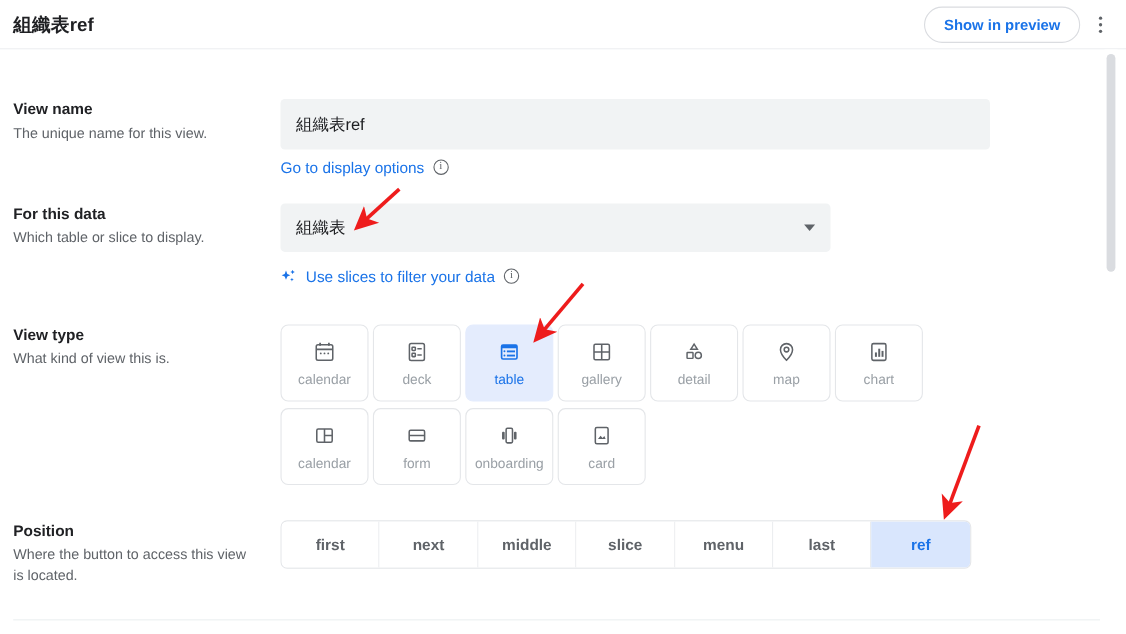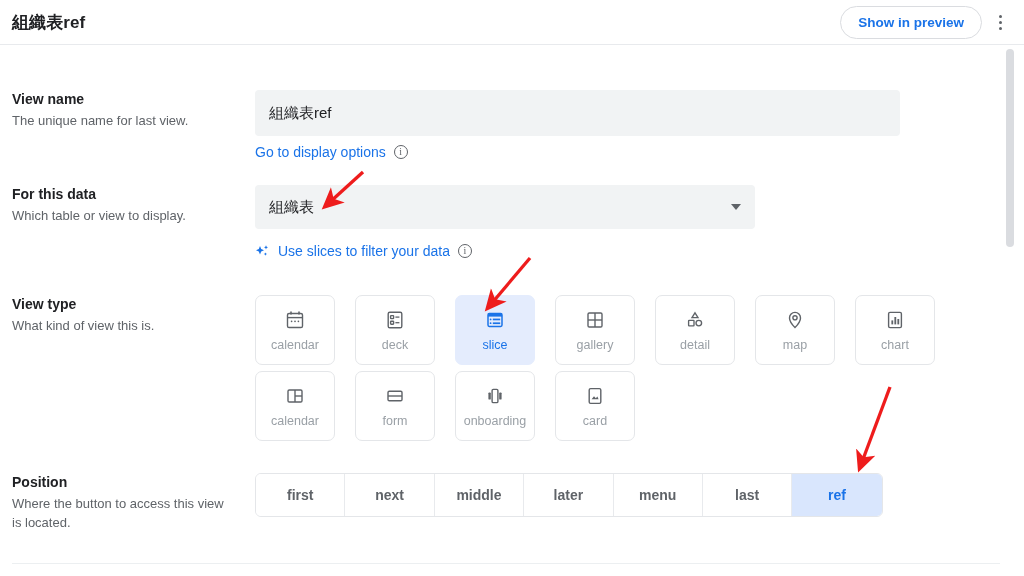--- a/index.html
+++ b/index.html
@@ -104,21 +104,21 @@
   }
   .select-arrow {
     margin-left: auto;
     width: 0; height: 0;
     border-left: 5px solid transparent;
     border-right: 5px solid transparent;
     border-top: 6px solid #5f6368;
   }
 
   
-  .tiles { display: flex; gap: 20px; text-align: center; }
+  .tiles { display: flex; gap: 4px; text-align: center; }
   .tile {
     width: 80px; height: 70px;
     border: 1px solid #e4e6e9; border-radius: 7px;
     background: #fff;
     display: flex; flex-direction: column;
     align-items: center; justify-content: center; gap: 7px;
     cursor: pointer;
   }
   .tile .tname { font-size: 12.5px; color: #9aa0a6; }
   .tile.selected { background: #e4ecfd; border-color: #e4ecfd; }
@@ -164,35 +164,35 @@
           <i></i>
       </div>
     </div>
   </div>
 
   <div class="content">
 
     <div class="row" style="top:45px;">
       <div class="label-col">
         <div class="label-title">View name</div>
-        <div class="label-desc">The unique name for last view.</div>
+        <div class="label-desc">The unique name for this view.</div>
       </div>
       <div class="field-col">
         <div class="text-input">組織表ref</div>
         <div class="sublink">
           <span class="txt">Go to display options</span>
           <span class="info-ic">i</span>
         </div>
       </div>
     </div>
 
     <div class="row" style="top:140px;">
       <div class="label-col">
         <div class="label-title">For this data</div>
-        <div class="label-desc">Which table or view to display.</div>
+        <div class="label-desc">Which table or slice to display.</div>
       </div>
       <div class="field-col">
         <div class="select-box">
           <span>組織表</span>
           <span class="select-arrow"></span>
         </div>
         <div class="sublink" style="margin-top:14px;">
           <span class="sparkle">
             <svg width="15" height="15" viewBox="0 0 15 15">
               <path d="M5 2 L6.2 5 L9 6.2 L6.2 7.4 L5 10.4 L3.8 7.4 L1 6.2 L3.8 5 Z" fill="#1a73e8"></path>
@@ -248,21 +248,21 @@
             <span>
               <svg width="22" height="22" viewBox="0 0 22 22" fill="none" stroke="#1a73e8" stroke-width="1.5">
                 <rect x="4" y="4.6" width="14" height="12.8" rx="1.3"></rect>
                 <rect x="4" y="4.6" width="14" height="3" fill="#1a73e8" stroke="none"></rect>
                 <circle cx="6.6" cy="10.4" r=".9" fill="#1a73e8" stroke="none"></circle>
                 <circle cx="6.6" cy="14.2" r=".9" fill="#1a73e8" stroke="none"></circle>
                 <rect x="8.8" y="9.6" width="7.4" height="1.7" fill="#1a73e8" stroke="none"></rect>
                 <rect x="8.8" y="13.4" width="7.4" height="1.7" fill="#1a73e8" stroke="none"></rect>
               </svg>
             </span>
-            <span class="tname">slice</span>
+            <span class="tname">table</span>
           </div>
 
           <div class="tile">
             <span>
               <svg width="22" height="22" viewBox="0 0 22 22" fill="none" stroke="#5f6368" stroke-width="1.4">
                 <rect x="4" y="4" width="14" height="14" rx="1.3"></rect>
                 <line x1="11" y1="4" x2="11" y2="18"></line>
                 <line x1="4" y1="11" x2="18" y2="11"></line>
               </svg>
             </span>
@@ -354,21 +354,21 @@
     <div class="row" style="top:428px;">
       <div class="label-col">
         <div class="label-title">Position</div>
         <div class="label-desc" style="width:212px;">Where the button to access this view is located.</div>
       </div>
       <div class="field-col">
         <div class="segmented">
           <div class="seg">first</div>
           <div class="seg">next</div>
           <div class="seg">middle</div>
-          <div class="seg">later</div>
+          <div class="seg">slice</div>
           <div class="seg">menu</div>
           <div class="seg">last</div>
           <div class="seg selected">ref</div>
         </div>
       </div>
     </div>
 
   </div>
 
   <div class="bottom-divider"></div>

